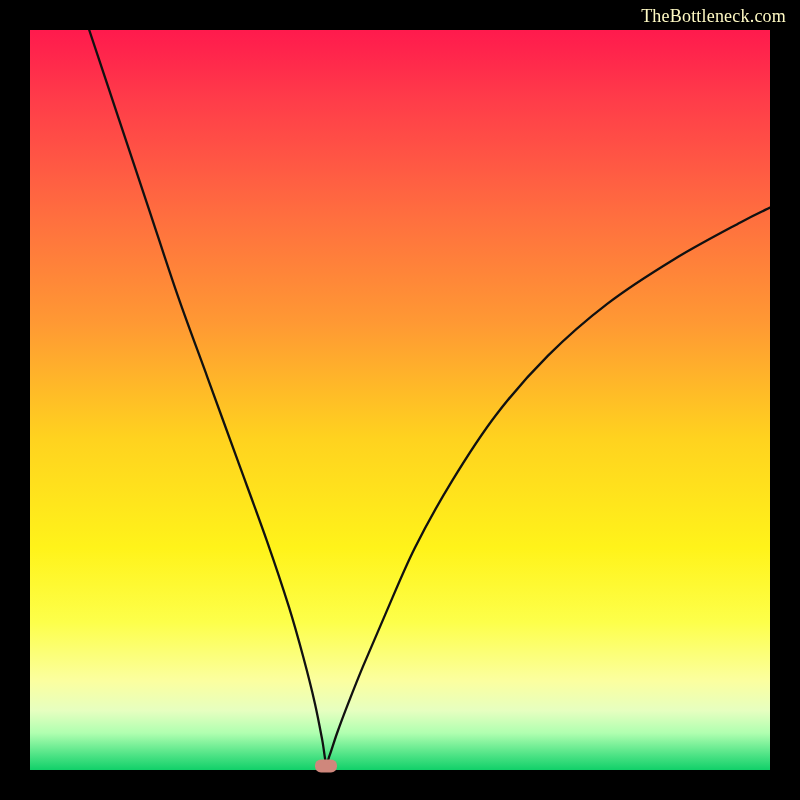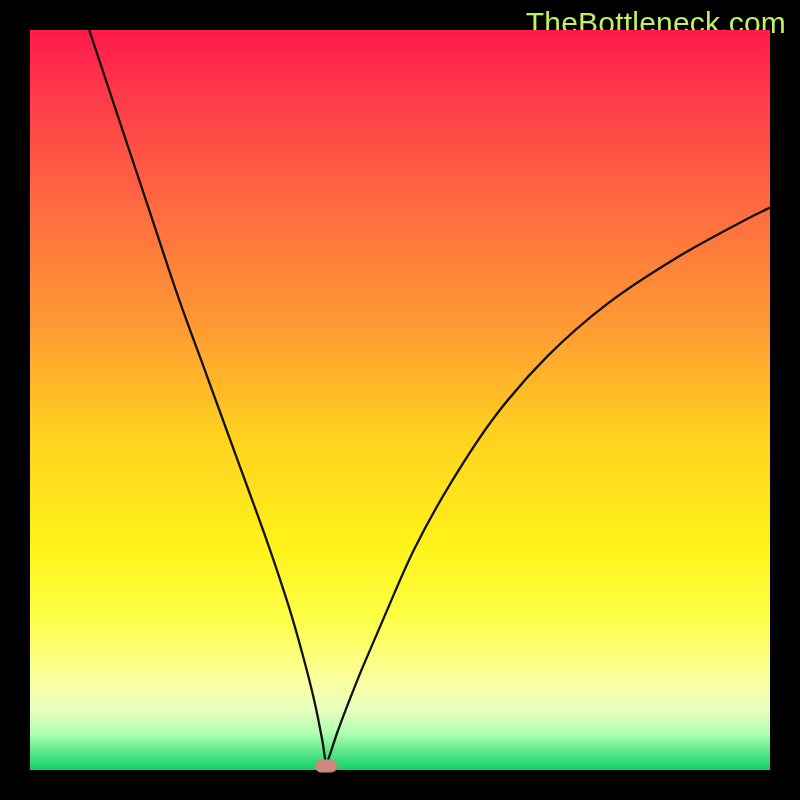--- a/index.html
+++ b/index.html
@@ -60,25 +60,26 @@
     width: 22px;
     height: 13px;
     border-radius: 6px;
     background: #cf877c;
     transform: translate(-50%, -50%);
   }
   .watermark {
     position: absolute;
     top: 6px;
     right: 14px;
-    color: #bef264;
-    font-size: 30px;
+    color: #fef9c3;
+    font-size: 18px;
     font-weight: 500;
     letter-spacing: 0.2px;
     user-select: none;
+    font-family: Liberation Serif, serif;
   }
 </style>
 </head>
 <body>
 
 <div class="frame">
 
   <div class="watermark">TheBottleneck.com</div>
 
   <div class="plot-area">

